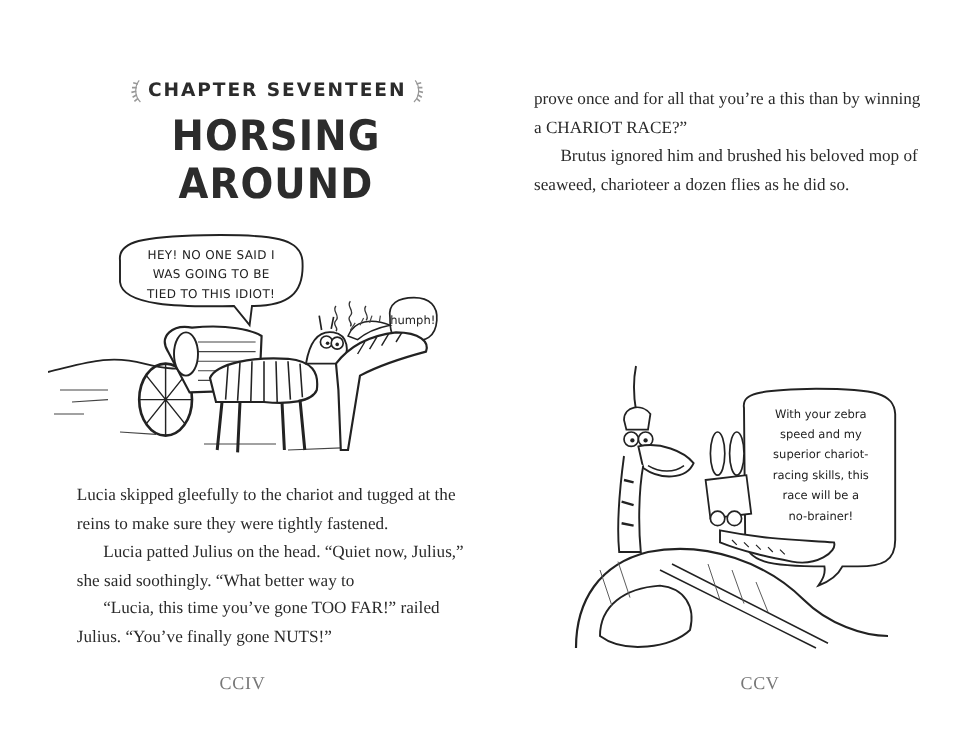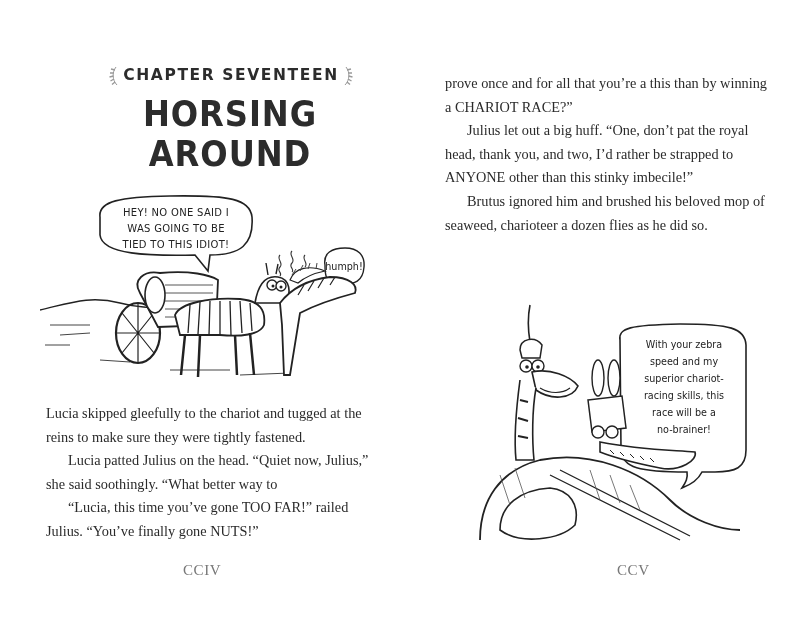--- a/index.html
+++ b/index.html
@@ -31,21 +31,21 @@
     font-family: "DejaVu Sans", sans-serif; font-size: 10px; fill: #222;
     letter-spacing: 0.3px;
   }
   .bubble-text-hand {
     font-family: "DejaVu Sans", sans-serif; font-size: 9.6px; fill: #222;
   }
 
   .body-text { position: absolute; font-size: 14.3px; line-height: 23.6px; color: #2a2a2a; }
   .body-text p { margin: 0; }
   .indent { text-indent: 22px; }
-  .text-left { left: 46px; top: 402px; width: 330px; }
+  .text-left { left: 64px; top: 402px; width: 330px; }
   .text-right { left: 445px; top: 72px; width: 330px; }
 
   .folio {
     position: absolute; top: 562px; font-size: 15px; color: #777; letter-spacing: 0.6px;
     font-family: "Liberation Serif", serif;
   }
   .folio-left { left: 183px; }
   .folio-right { left: 585px; }
 </style>
 </head>
@@ -126,21 +126,20 @@
     <p class="indent">Lucia patted Julius on the head. “Quiet now, Julius,” she said soothingly. “What better way to</p>
     <p class="indent">“Lucia, this time you’ve gone TOO FAR!” railed Julius. “You’ve finally gone NUTS!”</p>
   </div>
 
   <div class="folio folio-left">CCIV</div>
 </div>
 
 <div class="page page-right">
   <div class="body-text text-right" style="left:45px;">
     <p>prove once and for all that you’re a this than by winning a CHARIOT RACE?”</p>
-    <p class="indent">Julius let out a big huff. “One, don’t pat the royal head, thank you, and two, I’d rather be strapped to ANYONE other than this stinky imbecile!”</p>
     <p class="indent">Brutus ignored him and brushed his beloved mop of seaweed, charioteer a dozen flies as he did so.</p>
   </div>
 
   <svg class="illustration" style="left:40px; top:300px; width:335px; height:255px;" viewBox="0 0 335 255">
 
     <g>
       <path d="M180 40 C178 28 190 25 240 24 C290 24 305 28 306 45 L306 150 C306 168 295 172 275 172 L262 172 C258 180 250 185 242 188 C246 182 248 178 247 172 C200 172 182 168 181 150 Z" fill="#fff" stroke="#222" stroke-width="1.6"></path>
       <text class="bubble-text-hand" x="244" y="48" text-anchor="middle">With your zebra</text>
       <text class="bubble-text-hand" x="244" y="65" text-anchor="middle">speed and my</text>
       <text class="bubble-text-hand" x="244" y="82" text-anchor="middle">superior chariot-</text>

